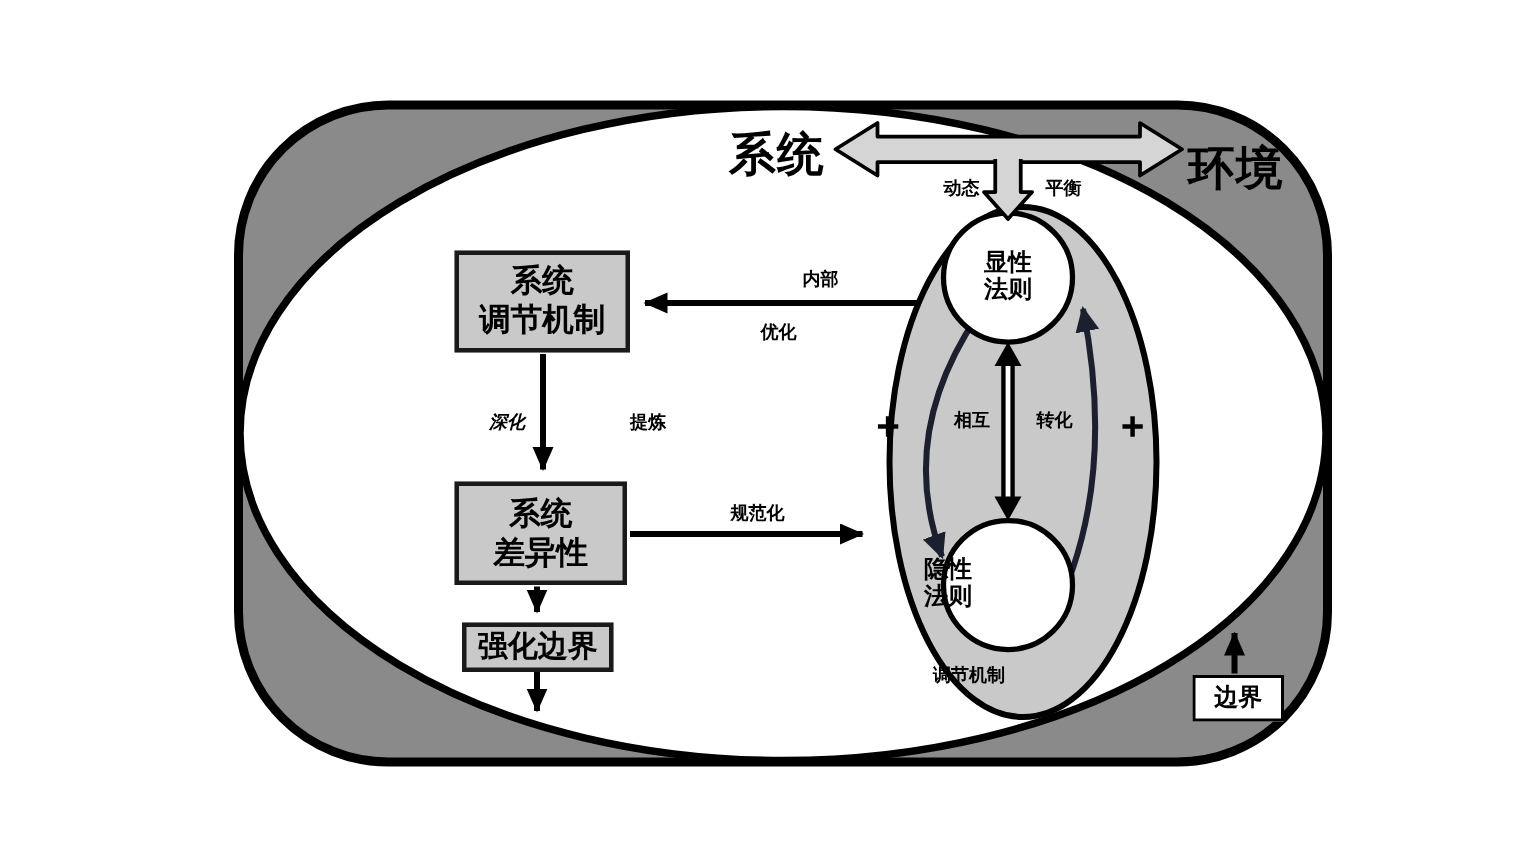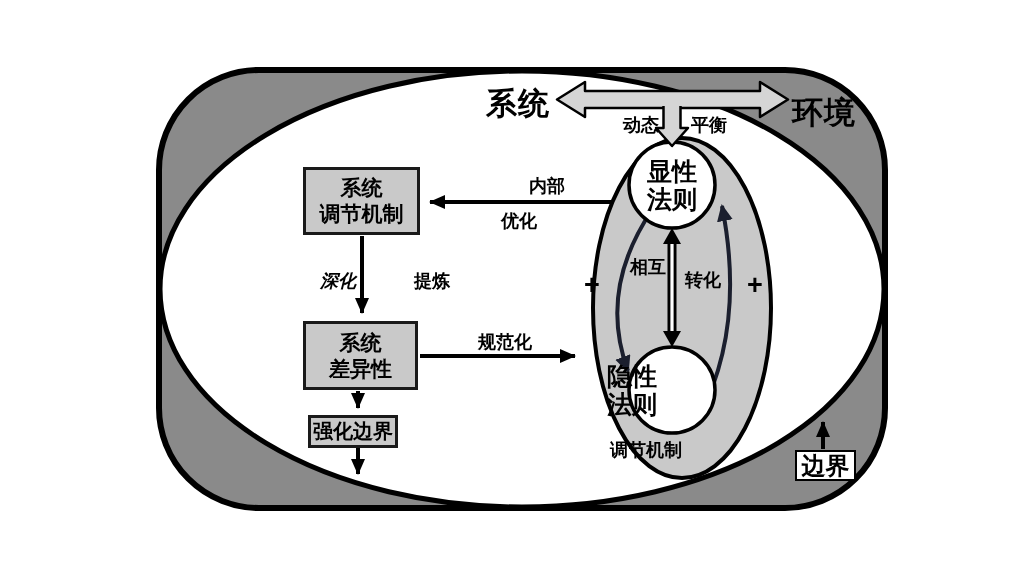--- a/index.html
+++ b/index.html
@@ -17,31 +17,31 @@
   .white-ellipse{fill:var(--white);stroke:var(--line);stroke-width:5;}
   .panel-ellipse{fill:var(--panel);stroke:var(--line);stroke-width:4;}
   .node-circle{fill:var(--white);stroke:var(--line);stroke-width:3.5;}
   .blockarrow{fill:var(--arrowfill);stroke:var(--line);stroke-width:2.5;stroke-linejoin:round;}
   .flow{stroke:var(--line);stroke-width:4;fill:none;}
   .curvearrow{stroke:var(--curve);stroke-width:4;fill:none;}
   .shaft-black{stroke:var(--line);stroke-width:9;}
   .shaft-white{stroke:var(--white);stroke-width:3.2;}
   .solid-head{fill:var(--line);}
   .lbl{position:absolute;transform:translate(-50%,-50%);font-weight:bold;white-space:nowrap;
-       font-size:18px;line-height:1;}
+       font-size:12px;line-height:1;}
   .big-lbl{font-size:31px;letter-spacing:1px;}
   .plus-lbl{font-size:27px;}
   .gbox{position:absolute;background:var(--box);border:3px solid var(--boxborder);
         display:flex;flex-direction:column;align-items:center;justify-content:center;
         font-weight:bold;font-size:21px;line-height:1.22;text-align:center;box-sizing:border-box;}
   .wbox{position:absolute;background:var(--white);border:2.5px solid var(--line);
         display:flex;align-items:center;justify-content:center;
-        font-weight:bold;font-size:24px;box-sizing:border-box;}
+        font-weight:bold;font-size:16px;box-sizing:border-box;}
   .ctext{position:absolute;transform:translate(-50%,-50%);text-align:center;
-         font-weight:bold;font-size:25px;line-height:1.13;}
+         font-weight:bold;font-size:16px;line-height:1.13;}
 </style>
 </head>
 <body>
 
 <div id="stage">
 
   <svg width="1024" height="576" viewBox="0 0 1024 576">
     <defs>
       <marker id="mk-black" markerUnits="userSpaceOnUse" markerWidth="18" markerHeight="16" refX="15" refY="7" orient="auto">
         <path d="M0,0 L16,7 L0,14 Z" fill="#000000"></path>
@@ -89,37 +89,37 @@
   <div class="lbl" style="left:709px;top:125px;">平衡</div>
 
   <div class="gbox" style="left:303px;top:167px;width:117px;height:68px;">
     <span>系统</span>
     <span>调节机制</span>
   </div>
   <div class="gbox" style="left:303px;top:321px;width:115px;height:69px;">
     <span>系统</span>
     <span>差异性</span>
   </div>
-  <div class="gbox" style="left:308px;top:415px;width:90px;height:33px;font-size:20px;">强化边界</div>
+  <div class="gbox" style="left:308px;top:415px;width:101px;height:33px;font-size:20px;">强化边界</div>
 
   <div class="wbox" style="left:795px;top:450px;width:61px;height:31px;">边界</div>
 
   <div class="ctext" style="left:672px;top:185px;">
     <div>显性</div>
     <div>法则</div>
   </div>
   <div class="ctext" style="left:632px;top:390px;">
     <div>隐性</div>
     <div>法则</div>
   </div>
 
   <div class="lbl" style="left:519px;top:186px;margin-left:28px;">内部</div>
   <div class="lbl" style="left:519px;top:221px;">优化</div>
   <div class="lbl" style="left:338px;top:281px;font-style:italic;">深化</div>
   <div class="lbl" style="left:396px;top:281px;margin-left:36px;">提炼</div>
   <div class="lbl" style="left:505px;top:342px;">规范化</div>
-  <div class="lbl" style="left:648px;top:268px;font-family:Liberation Mono, monospace;">相互</div>
+  <div class="lbl" style="left:648px;top:280px;">相互</div>
   <div class="lbl" style="left:703px;top:280px;">转化</div>
   <div class="lbl plus-lbl" style="left:592px;top:285px;">+</div>
   <div class="lbl plus-lbl" style="left:755px;top:285px;">+</div>
   <div class="lbl" style="left:646px;top:450px;">调节机制</div>
 
 </div>
 
 </body></html>

